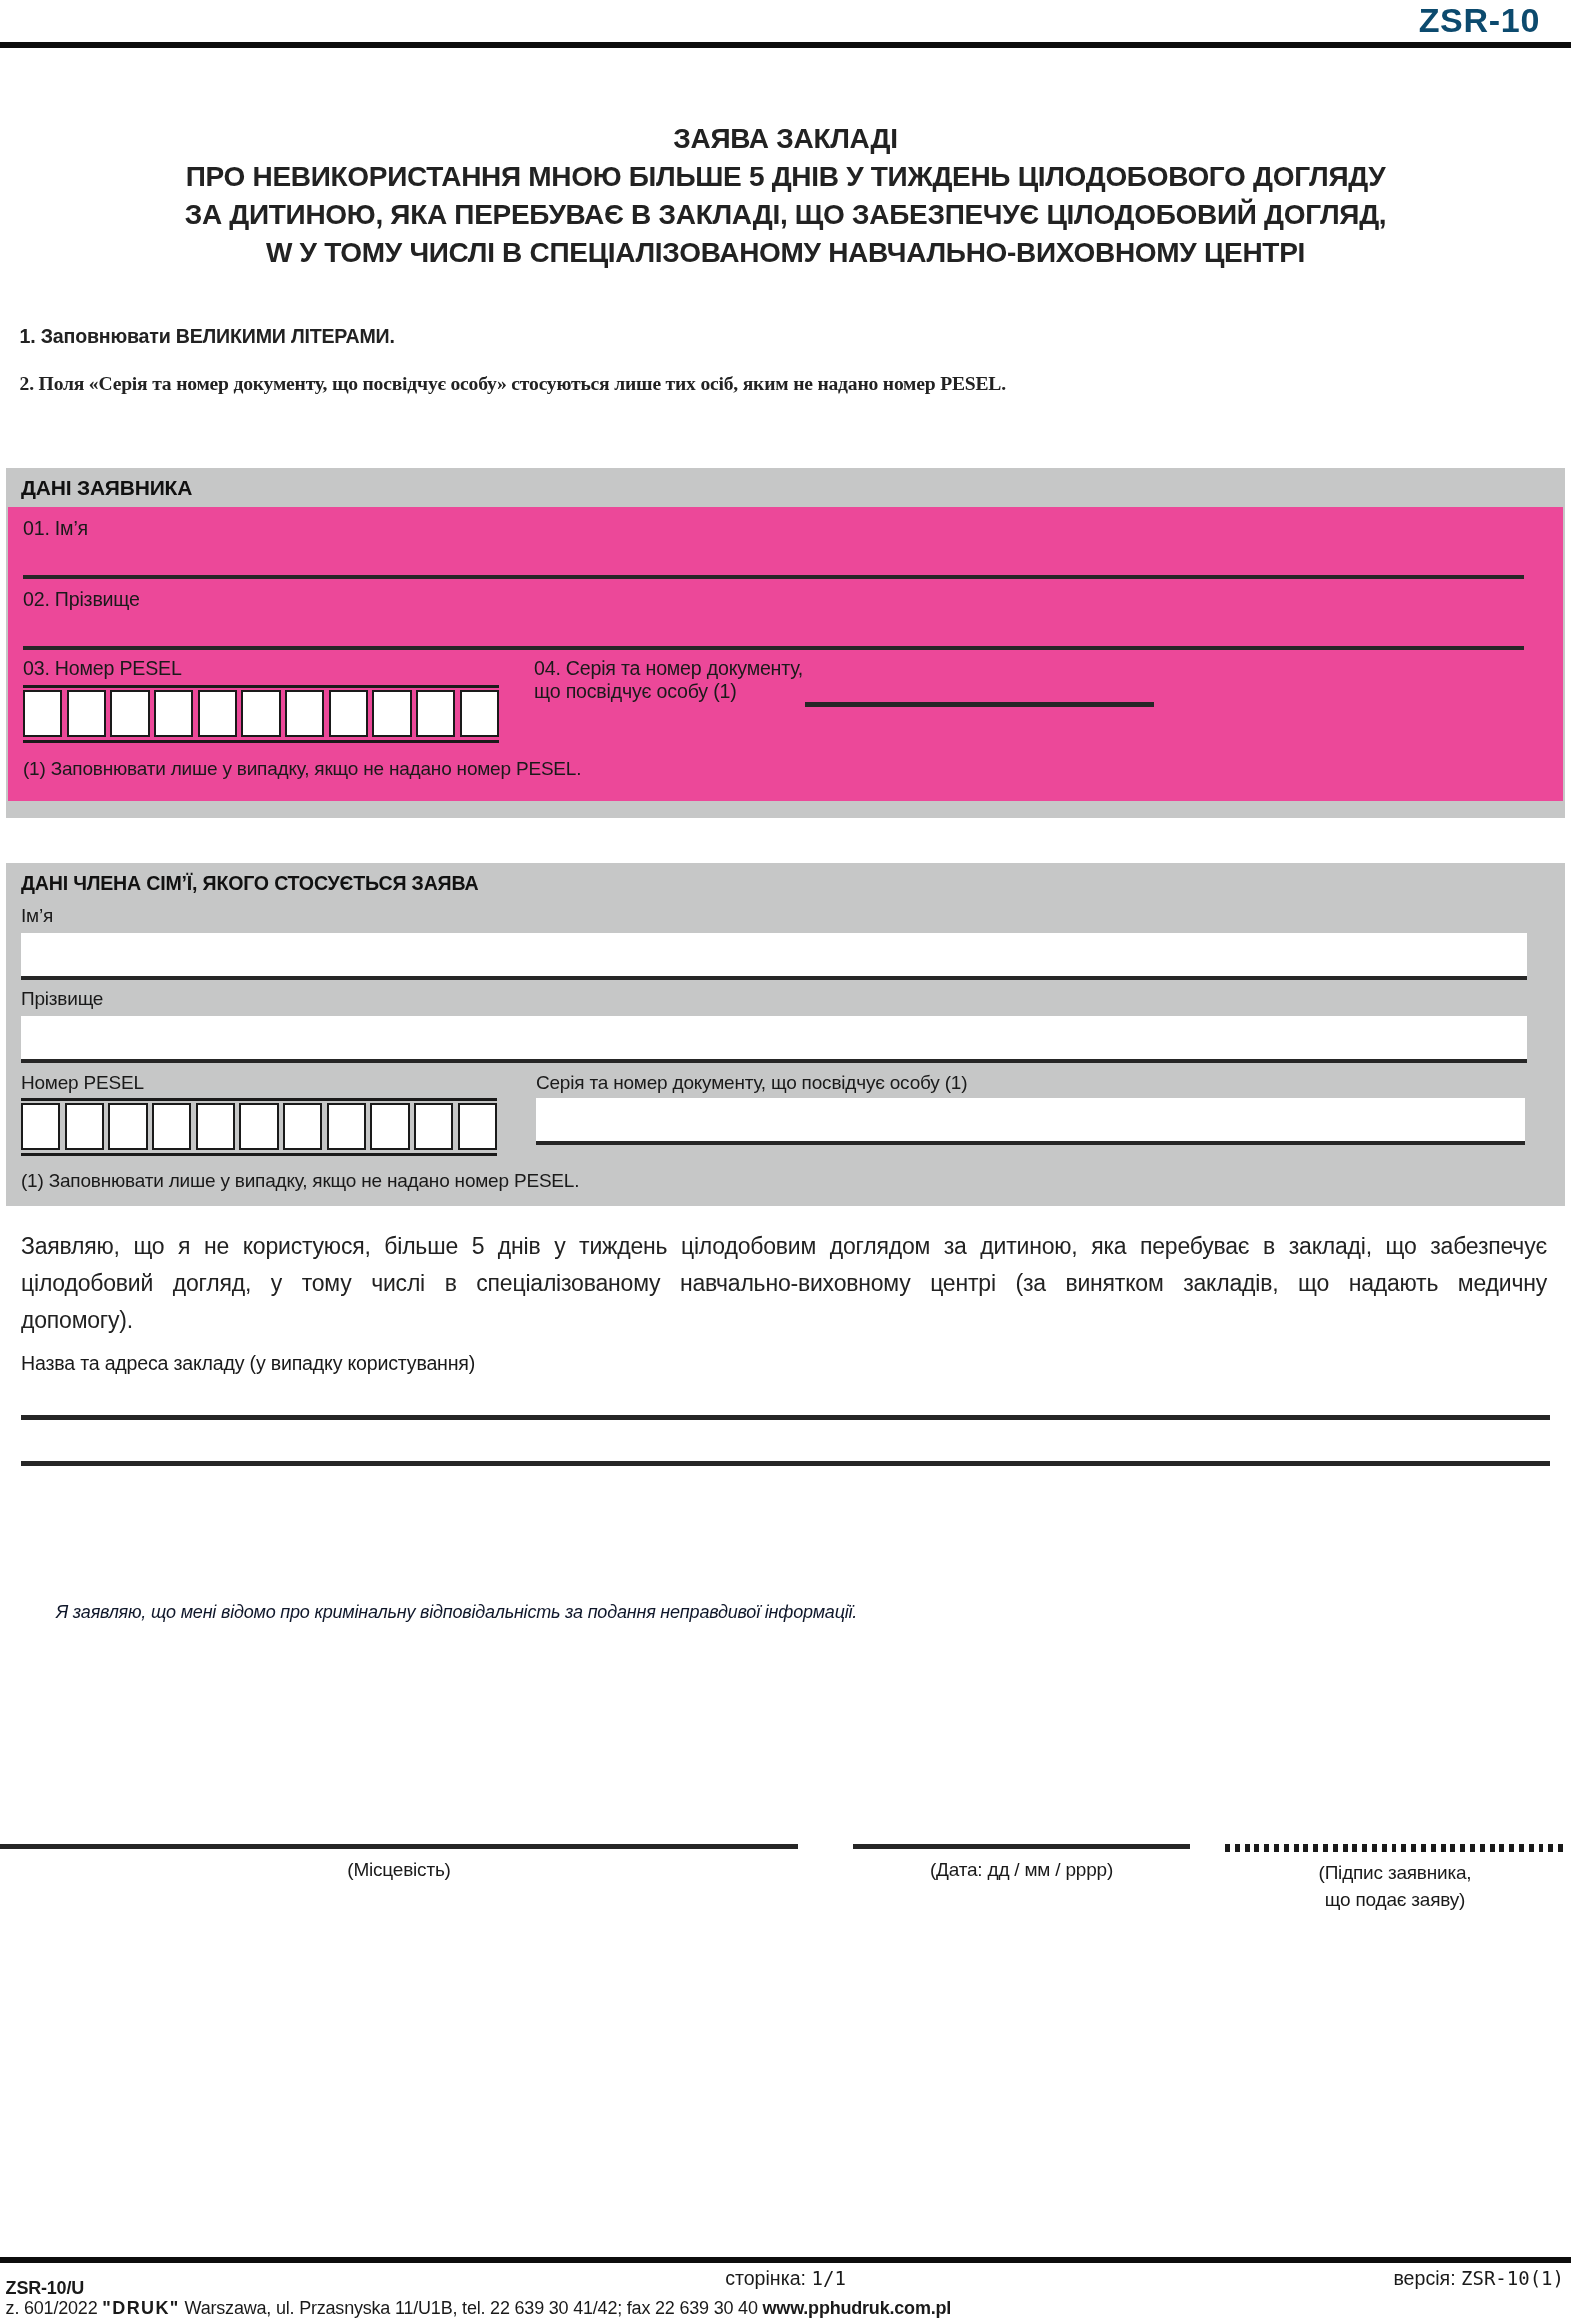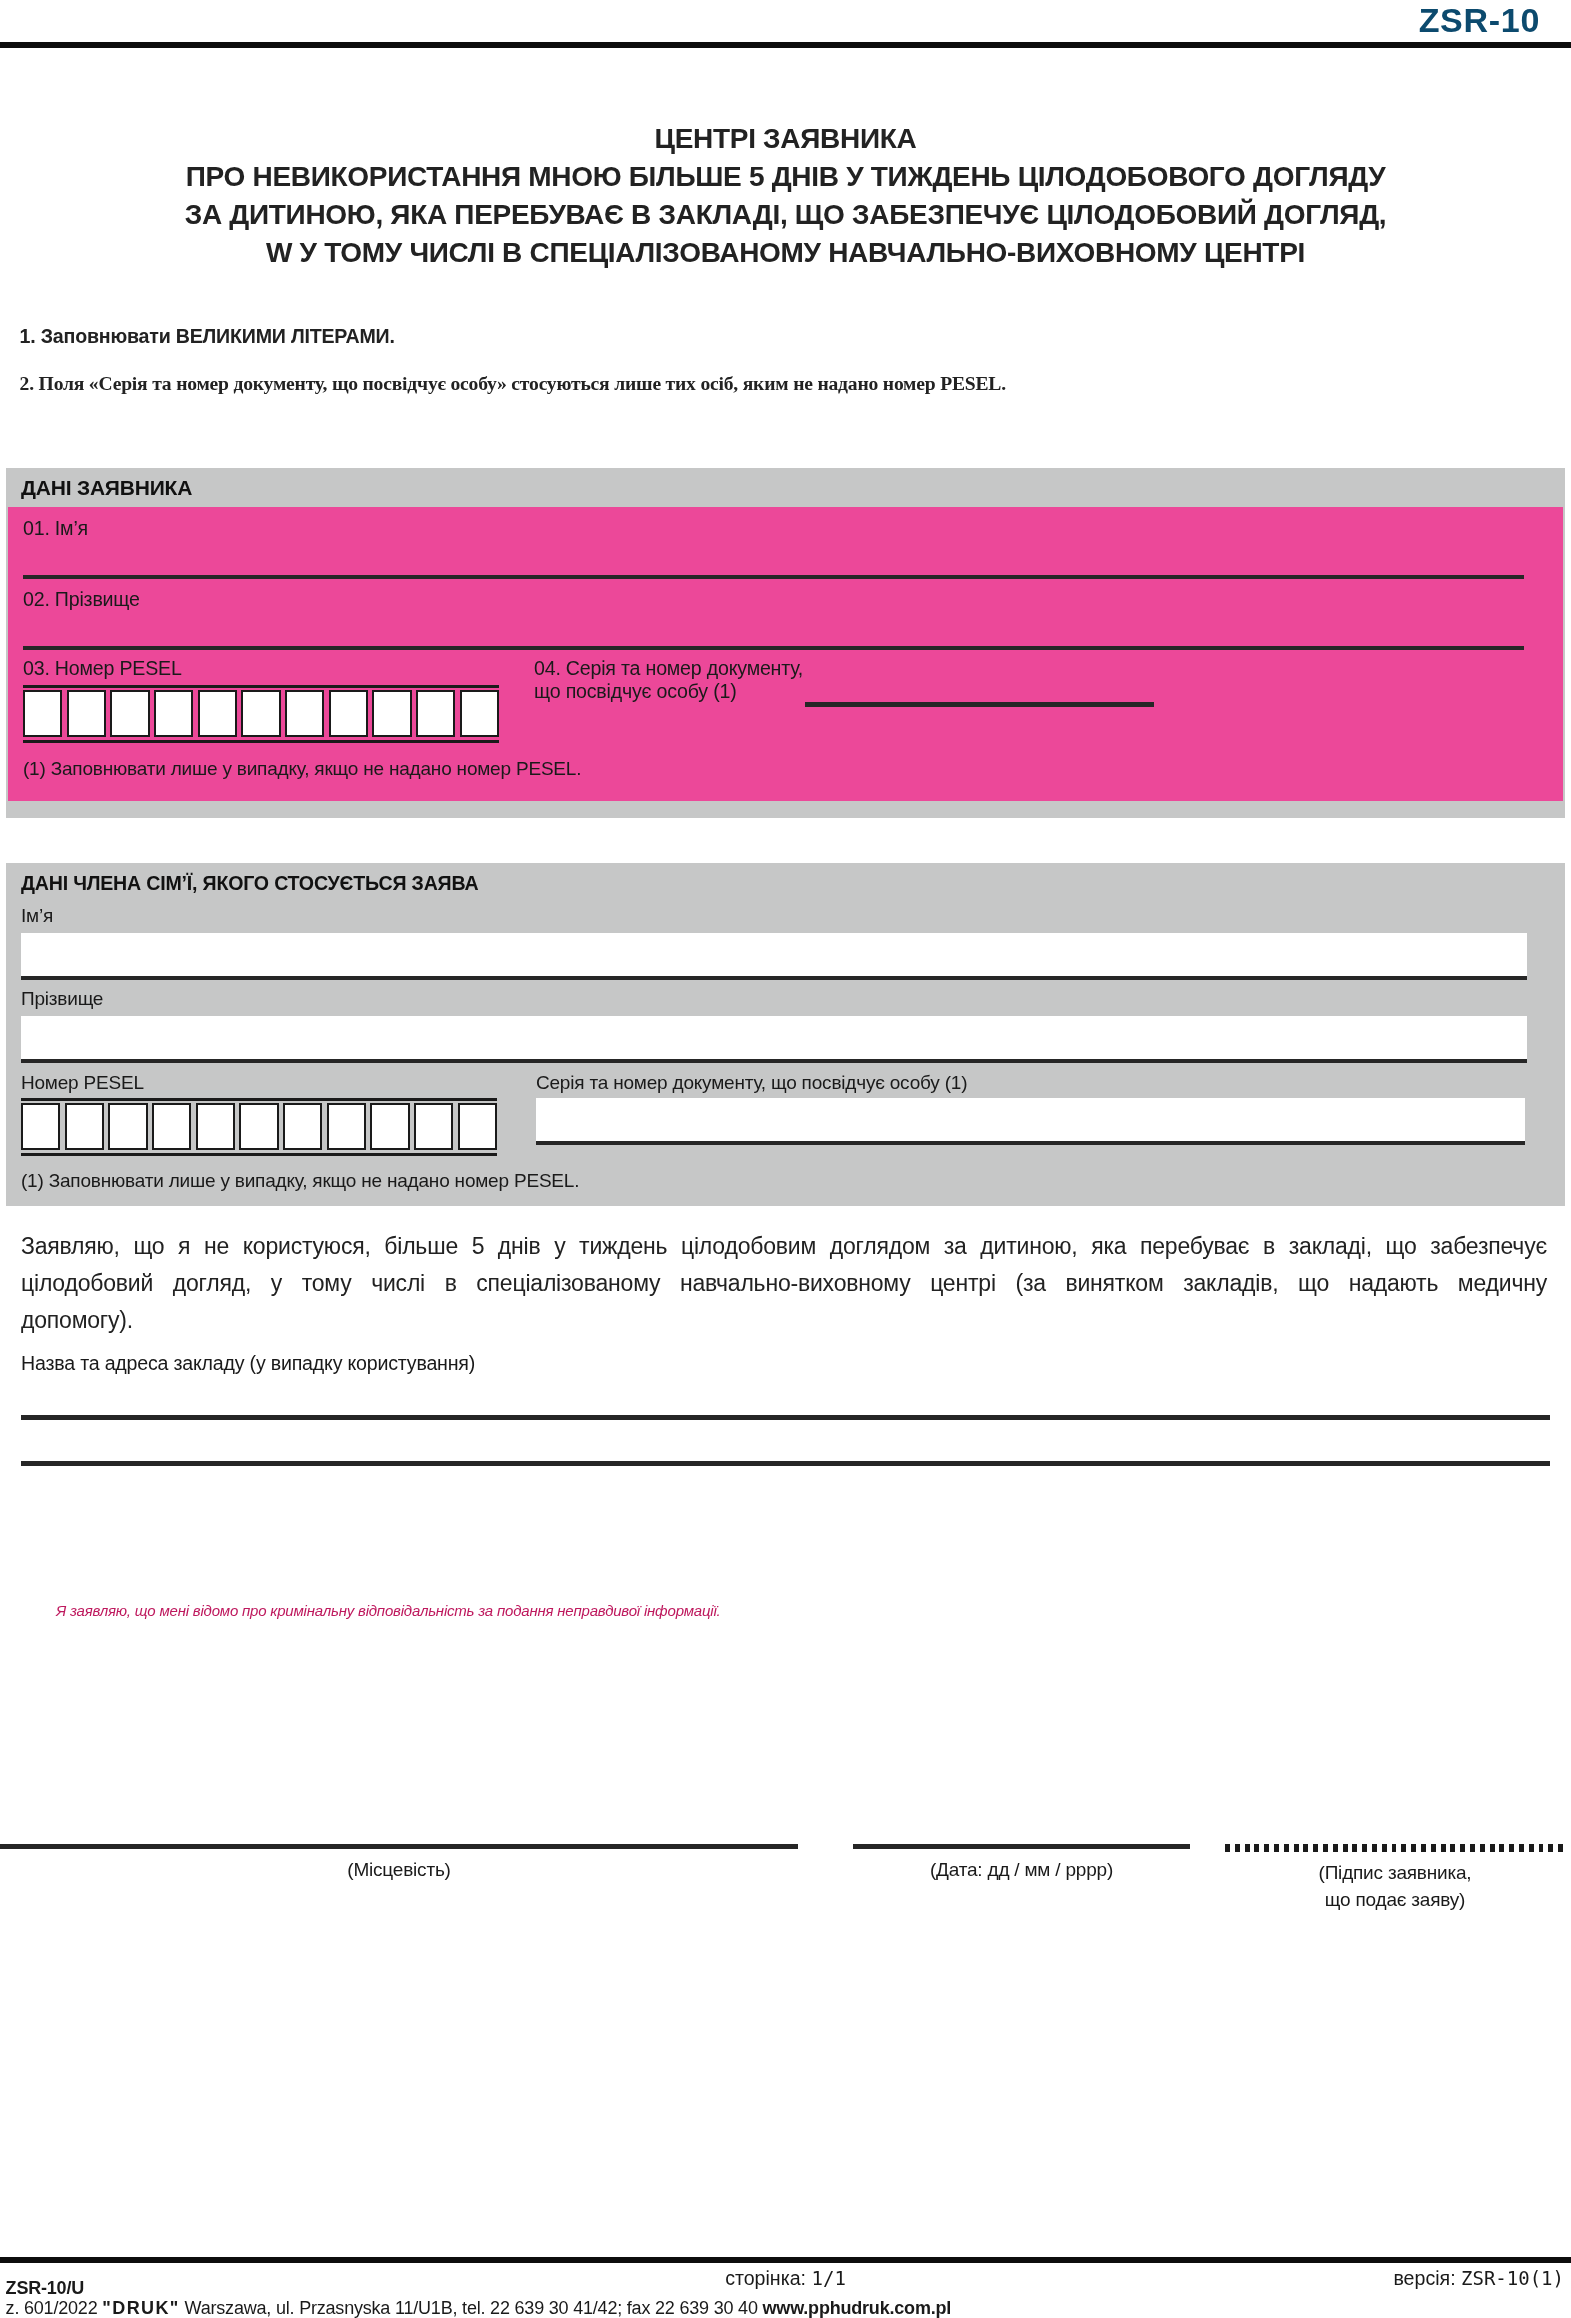--- a/index.html
+++ b/index.html
@@ -66,21 +66,21 @@
     position:absolute;top:1228px;left:21px;right:24px;
     font-size:23px;line-height:37px;text-align:justify;word-spacing:5.6px;
     letter-spacing:-0.2px;color:#222;
   }
   .facility-label{position:absolute;top:1352px;left:21px;font-size:19.6px;letter-spacing:-0.2px;}
   .w-line{position:absolute;left:21px;width:1529px;height:4.9px;background:#262626;}
   .wl1{top:1415px;}
   .wl2{top:1461px;}
   .criminal{
     position:absolute;top:1602px;left:56px;right:42px;
-    font-size:15px;font-style:italic;letter-spacing:-0.2px;color:#be185d;
+    font-size:18px;font-style:italic;letter-spacing:-0.2px;color:#0f172a;
   }
   
   .sign-row{position:absolute;top:1844px;left:0;right:7px;display:flex;}
   .sign-col{flex:none;}
   .sc1{width:798px;}
   .sc2{width:337px;margin-left:55px;}
   .sc3{width:340px;margin-left:35px;}
   .sign-line{height:4.9px;background:#262626;}
   .sign-line-dotted{
     height:7.7px;
@@ -100,21 +100,21 @@
 </style>
 </head>
 <body>
 
 <div id="page">
 
   <div class="form-code">ZSR-10</div>
   <div class="top-rule"></div>
 
   <div class="title">
-    <div>ЦЕНТРІ ЗАЯВНИКА</div>
+    <div>ЗАЯВА ЗАКЛАДІ</div>
     <div>ПРО НЕВИКОРИСТАННЯ МНОЮ БІЛЬШЕ 5 ДНІВ У ТИЖДЕНЬ ЦІЛОДОБОВОГО ДОГЛЯДУ</div>
     <div>ЗА ДИТИНОЮ, ЯКА ПЕРЕБУВАЄ В ЗАКЛАДІ, ЩО ЗАБЕЗПЕЧУЄ ЦІЛОДОБОВИЙ ДОГЛЯД,</div>
     <div>W У ТОМУ ЧИСЛІ В СПЕЦІАЛІЗОВАНОМУ НАВЧАЛЬНО-ВИХОВНОМУ ЦЕНТРІ</div>
   </div>
 
   <div class="instructions">
     <div class="instr">1. Заповнювати ВЕЛИКИМИ ЛІТЕРАМИ.</div>
     <div class="instr">2. Поля «Серія та номер документу, що посвідчує особу» стосуються лише тих осіб, яким не надано номер PESEL.</div>
   </div>
 

